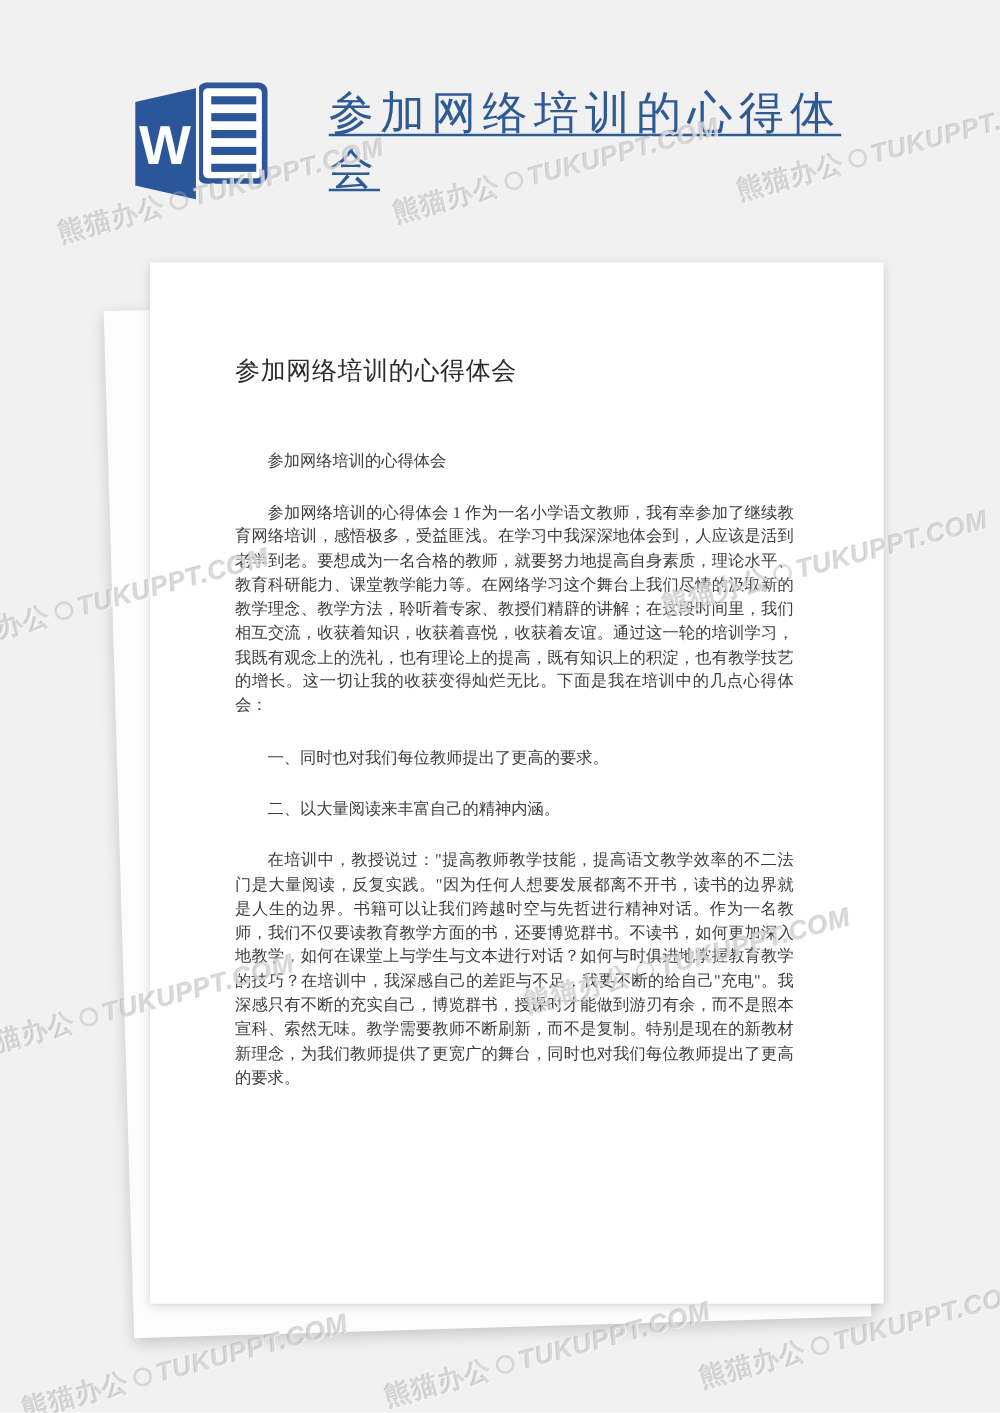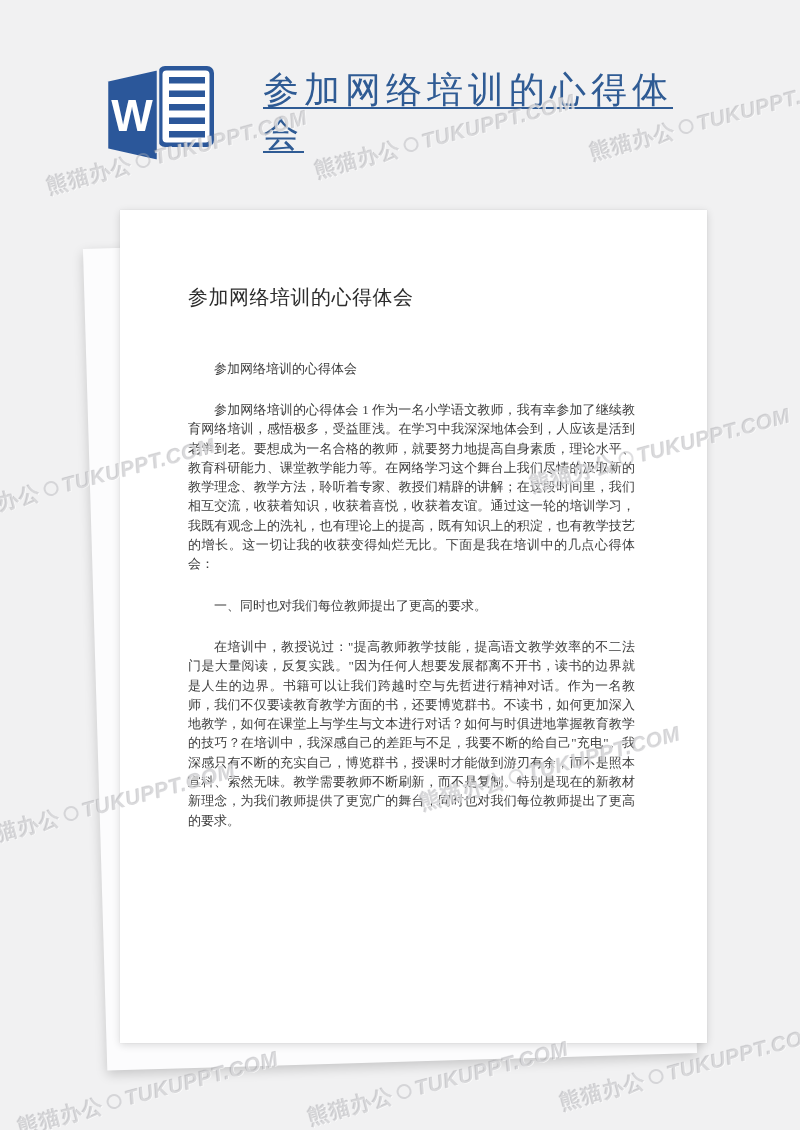--- a/index.html
+++ b/index.html
@@ -98,20 +98,21 @@
   <a class="header-title">参加网络培训的心得体会</a>
 </div>
 
 <div class="page-behind"></div>
 
 <div class="doc-page">
   <h1 class="doc-title">参加网络培训的心得体会</h1>
   <p class="doc-subtitle">参加网络培训的心得体会</p>
   <p class="doc-par">参加网络培训的心得体会 1 作为一名小学语文教师，我有幸参加了继续教育网络培训，感悟极多，受益匪浅。在学习中我深深地体会到，人应该是活到老学到老。要想成为一名合格的教师，就要努力地提高自身素质，理论水平、教育科研能力、课堂教学能力等。在网络学习这个舞台上我们尽情的汲取新的教学理念、教学方法，聆听着专家、教授们精辟的讲解；在这段时间里，我们相互交流，收获着知识，收获着喜悦，收获着友谊。通过这一轮的培训学习，我既有观念上的洗礼，也有理论上的提高，既有知识上的积淀，也有教学技艺的增长。这一切让我的收获变得灿烂无比。下面是我在培训中的几点心得体会：</p>
   <p class="doc-sec">一、同时也对我们每位教师提出了更高的要求。</p>
+  <p class="doc-sec">二、以大量阅读来丰富自己的精神内涵。</p>
   <p class="doc-par">在培训中，教授说过："提高教师教学技能，提高语文教学效率的不二法门是大量阅读，反复实践。"因为任何人想要发展都离不开书，读书的边界就是人生的边界。书籍可以让我们跨越时空与先哲进行精神对话。作为一名教师，我们不仅要读教育教学方面的书，还要博览群书。不读书，如何更加深入地教学，如何在课堂上与学生与文本进行对话？如何与时俱进地掌握教育教学的技巧？在培训中，我深感自己的差距与不足，我要不断的给自己"充电"。我深感只有不断的充实自己，博览群书，授课时才能做到游刃有余，而不是照本宣科、索然无味。教学需要教师不断刷新，而不是复制。特别是现在的新教材新理念，为我们教师提供了更宽广的舞台，同时也对我们每位教师提出了更高的要求。</p>
 </div>
 
 <div class="wm-layer">
   <div class="wm" style="left:177px; top:152px;"><span>熊猫办公</span><span class="wm-dot"></span><span class="wm-en">TUKUPPT.COM</span></div>
   <div class="wm" style="left:445px; top:136px;"><span>熊猫办公</span><span class="wm-dot"></span><span class="wm-en">TUKUPPT.COM</span></div>
   <div class="wm" style="left:720px; top:118px;"><span>熊猫办公</span><span class="wm-dot"></span><span class="wm-en">TUKUPPT.COM</span></div>
   <div class="wm" style="left:85px;  top:480px;"><span>熊猫办公</span><span class="wm-dot"></span><span class="wm-en">TUKUPPT.COM</span></div>
   <div class="wm" style="left:660px; top:450px;"><span>熊猫办公</span><span class="wm-dot"></span><span class="wm-en">TUKUPPT.COM</span></div>
   <div class="wm" style="left:105px; top:805px;"><span>熊猫办公</span><span class="wm-dot"></span><span class="wm-en">TUKUPPT.COM</span></div>

